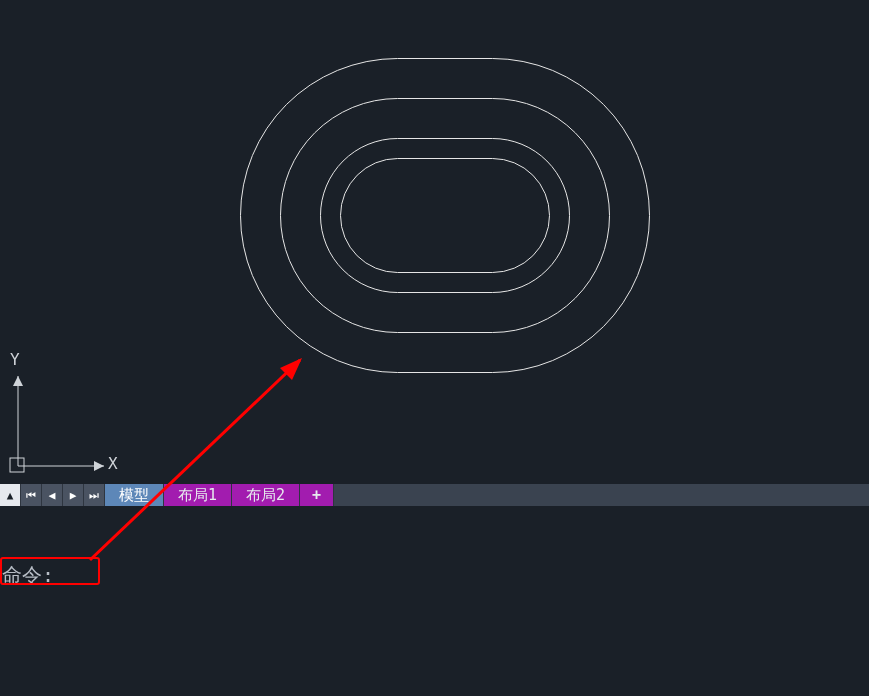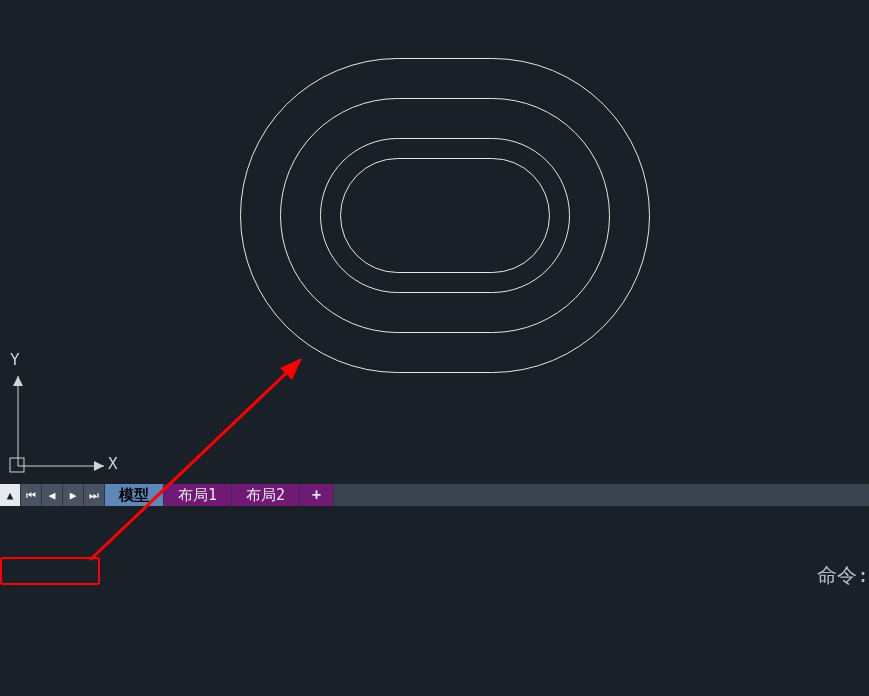--- a/index.html
+++ b/index.html
@@ -70,46 +70,45 @@
     border-right: 1px solid #2e3540;
     cursor: pointer;
     color: #fff;
     font-size: 11px;
   }
   .tab-nav-btn.menu { background:#e6e9ee; color:#1a2028; }
   .tab {
     padding: 0 14px;
     display: flex;
     align-items: center;
-    background: #701a75;
+    background: #a21caf;
     border-right: 1px solid #2e3540;
     cursor: pointer;
     color: #e6e9ee;
     font-size: 15px;
   }
   .tab.active {
     background: #5d87b8;
-    color: #000000;
-    font-weight: bold;
+    color: #ffffff;
   }
   .tab.add {
     padding: 0 12px;
     font-weight: bold;
   }
   .cmd-area {
     background: #1a2028;
     width: 869px;
     color: #b7bdc6;
     font-family: "SimSun", "Microsoft YaHei", monospace;
     font-size: 20px;
     line-height: 27px;
     padding: 2px 0 0 2px;
     white-space: pre;
   }
-  .cmd-line { display:block;text-align:right; }
+  .cmd-line { display:block; }
 </style>
 </head>
 <body>
 
 <div class="canvas-area">
 
   <div class="drawing">
     <div class="stadium" style="left:0px;   top:0px;   width:410px; height:315px;"></div>
     <div class="stadium" style="left:40px;  top:40px;  width:330px; height:235px;"></div>
     <div class="stadium" style="left:80px;  top:80px;  width:250px; height:155px;"></div>

